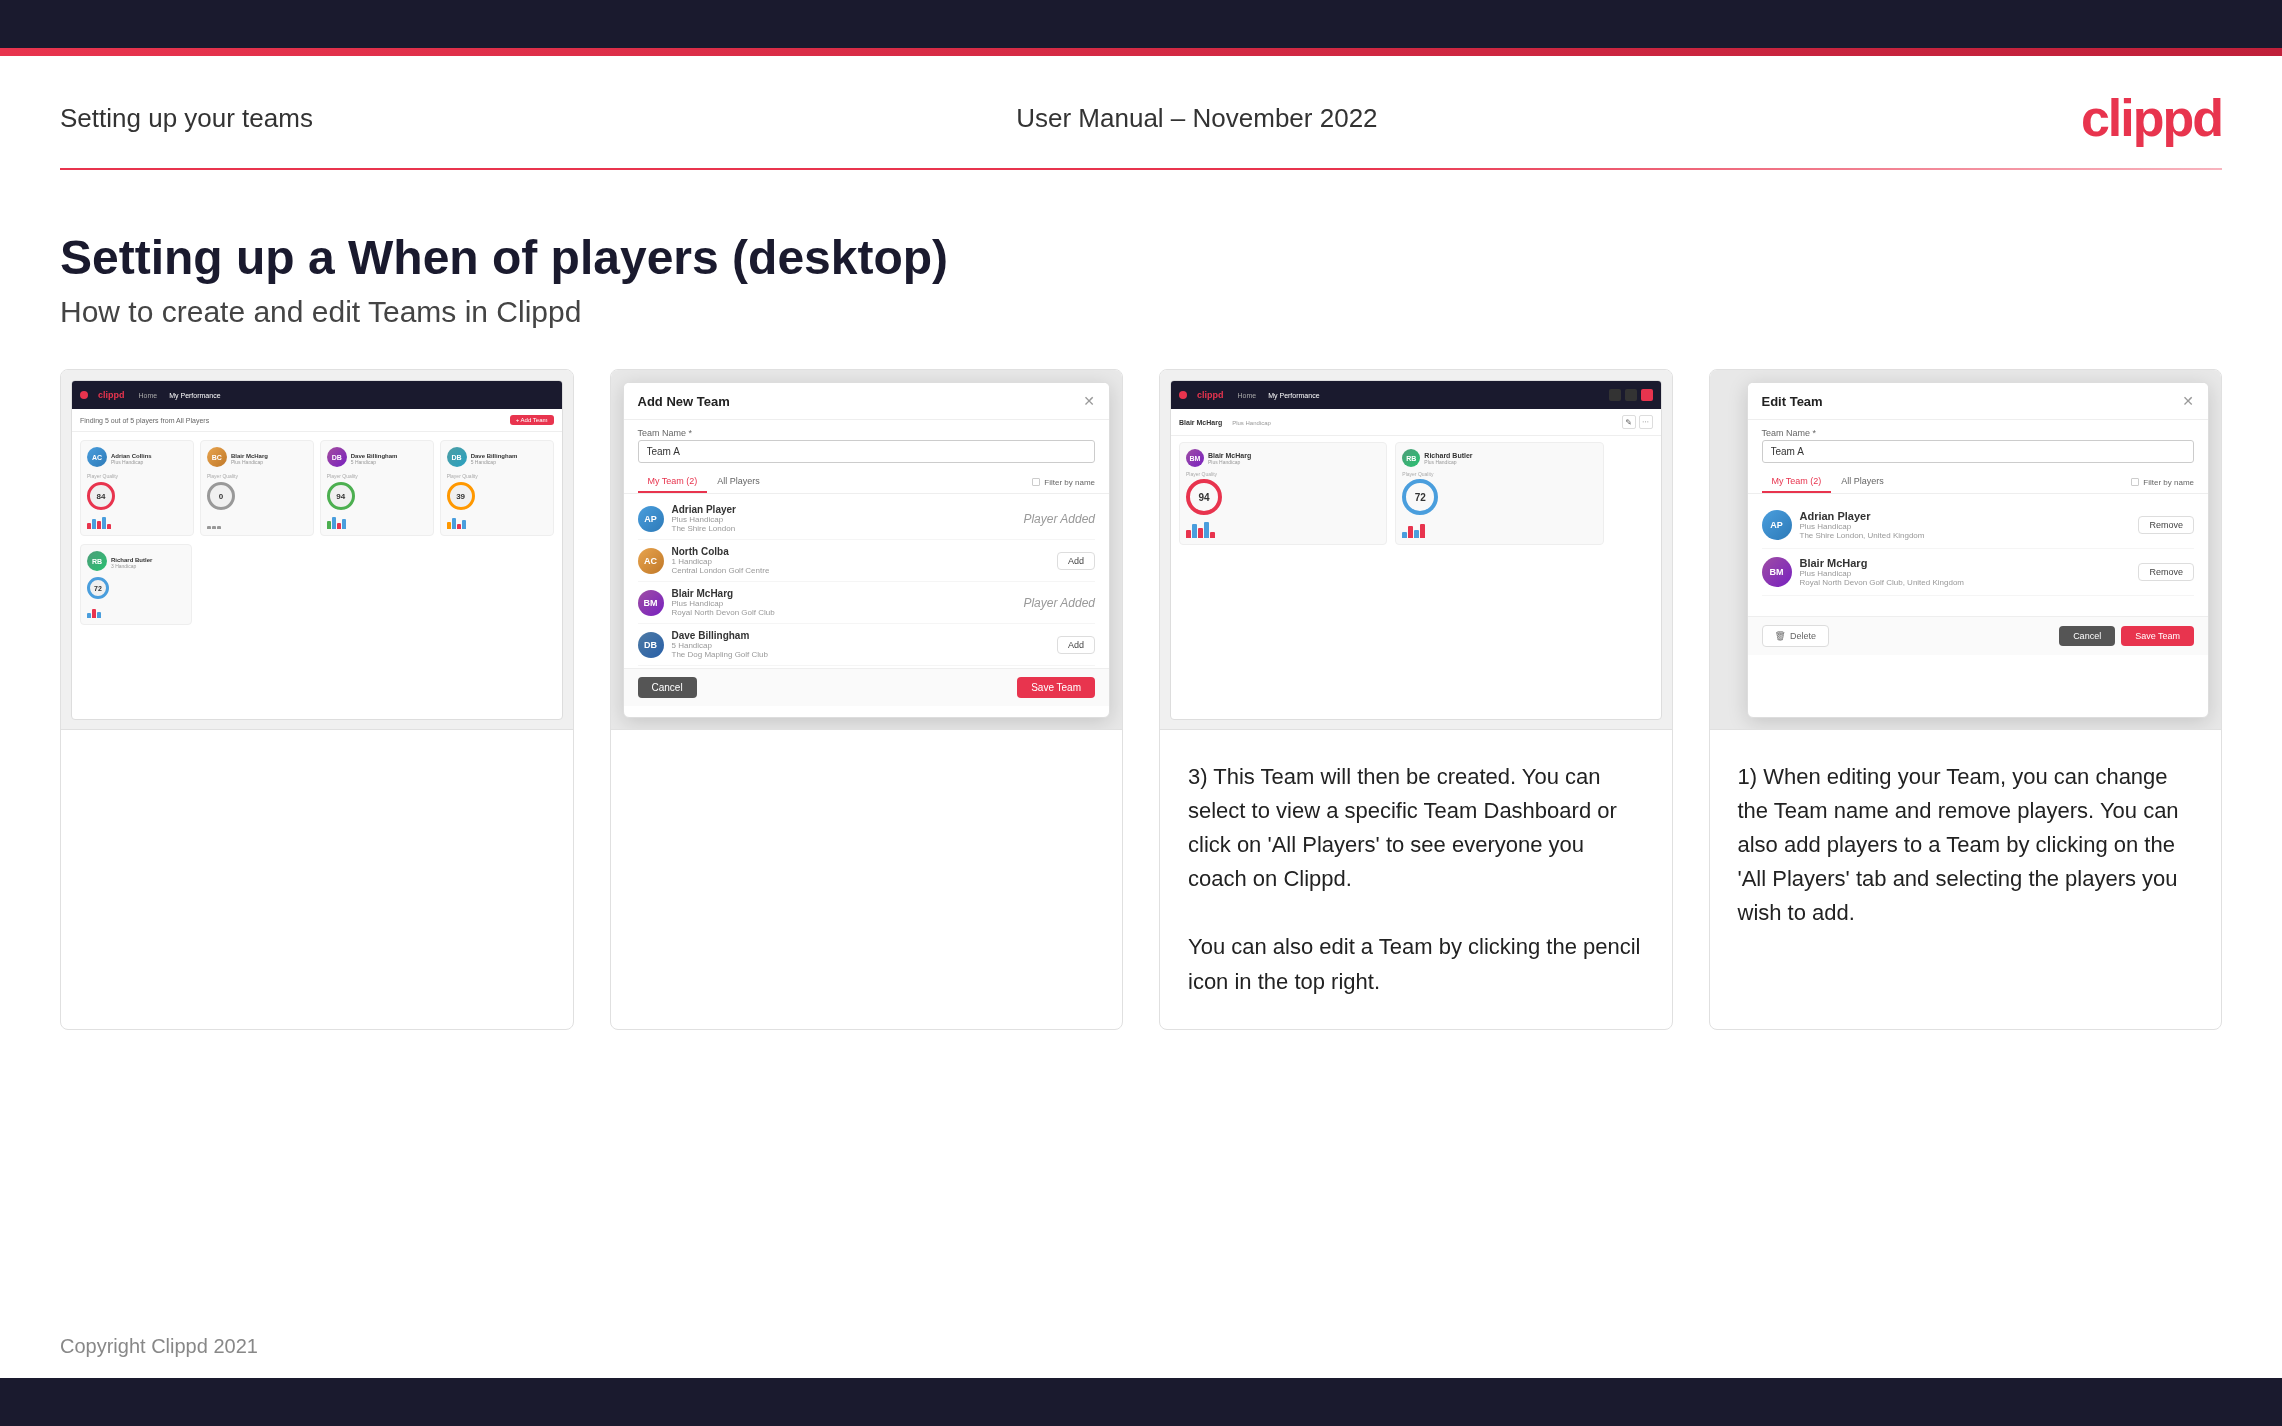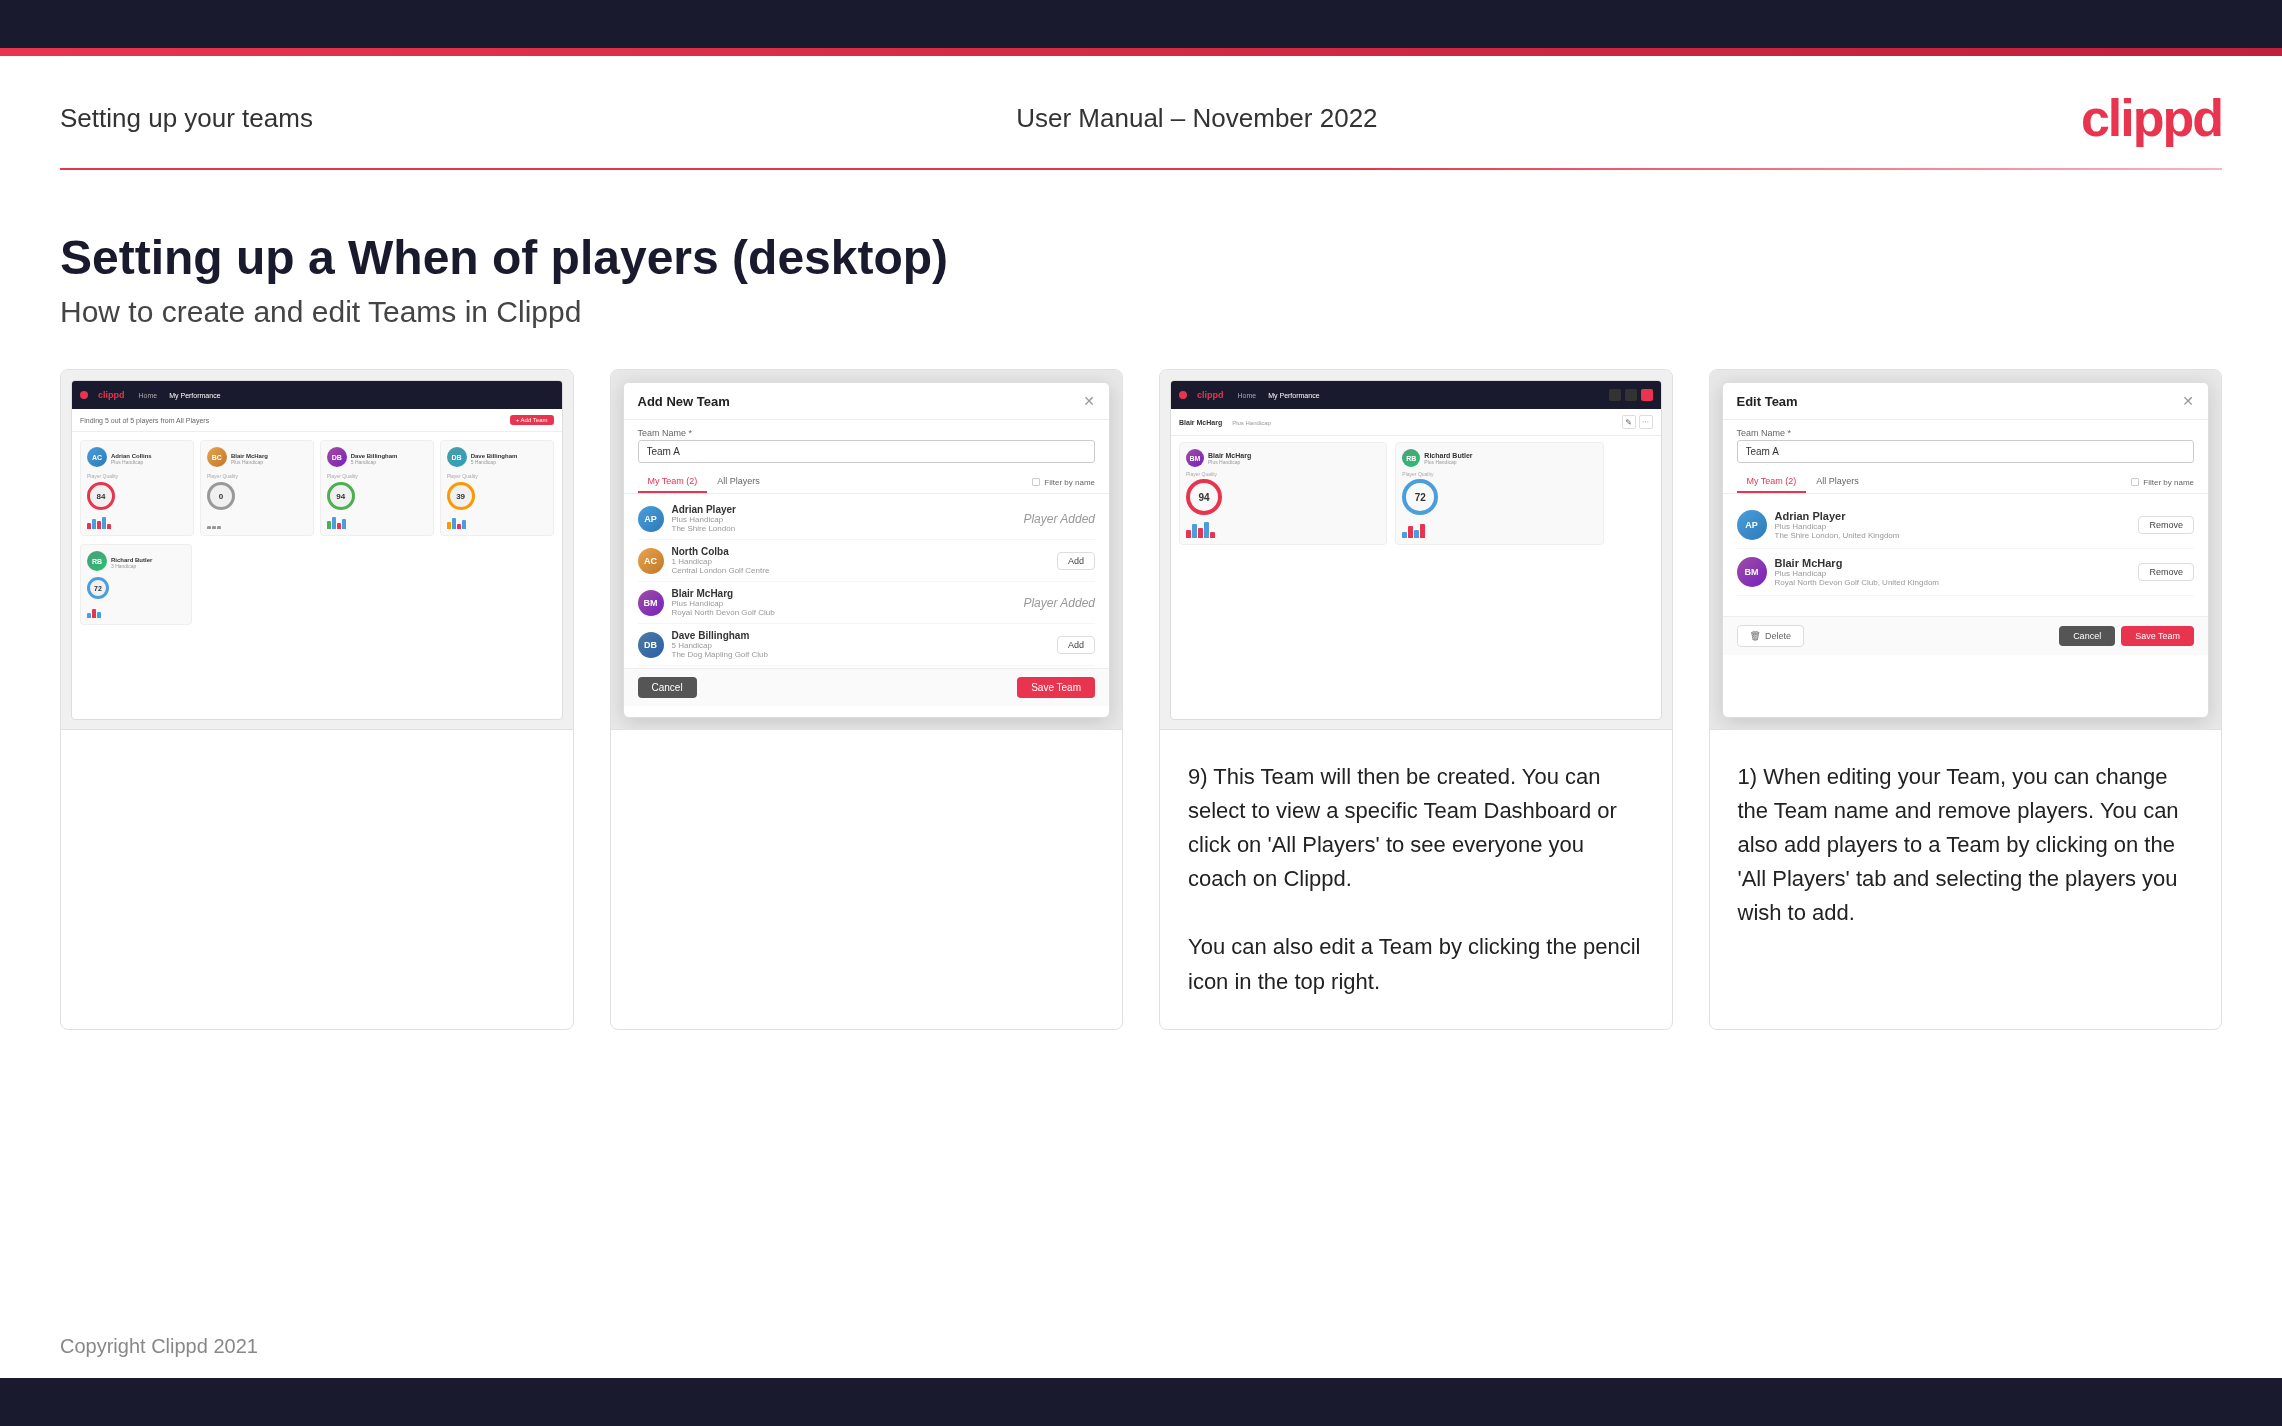--- a/index.html
+++ b/index.html
@@ -682,27 +682,27 @@
                 <div style="display:flex;gap:1px;align-items:flex-end;height:20px;margin-top:3px;">
                   <div style="width:5px;height:6px;background:#4a9edd;border-radius:1px 1px 0 0;"></div>
                   <div style="width:5px;height:12px;background:#e8344e;border-radius:1px 1px 0 0;"></div>
                   <div style="width:5px;height:8px;background:#4a9edd;border-radius:1px 1px 0 0;"></div>
                   <div style="width:5px;height:14px;background:#e8344e;border-radius:1px 1px 0 0;"></div>
                 </div>
               </div>
             </div>
           </div>
         </div>
-        <div class="card-description" style="white-space:pre-line;">9) This Team will then be created. You can select to view a specific Team Dashboard or click on 'All Players' to see everyone you coach on Clippd.
+        <div class="card-description" style="white-space:pre-line;">3) This Team will then be created. You can select to view a specific Team Dashboard or click on 'All Players' to see everyone you coach on Clippd.
 
 You can also edit a Team by clicking the pencil icon in the top right.</div>
       </div>
 
       <div class="card">
-        <div class="screenshot-area" style="background:#e8e8e8;position:relative;">
+        <div class="screenshot-area" style="background:#e8e8e8;position:relative;padding-left:25px;">
           <div class="ss4-modal" style="position:relative;">
             <div class="ss4-modal-header">
               <span style="font-size:13px;font-weight:600;color:#222;">Edit Team</span>
               <span style="font-size:14px;color:#999;cursor:pointer;">✕</span>
             </div>
             <div style="font-size:9px;color:#666;padding:8px 14px 2px;">Team Name *</div>
             <input style="margin: 0px 14px 8px; border: 1px solid rgb(204, 204, 204); border-radius: 3px; padding: 5px 8px; font-size: 10px; color: rgb(51, 51, 51); width: calc(100% - 28px);" readonly="" value="Team A">
             <div style="display:flex;gap:0;padding:0 14px;border-bottom:1px solid #eee;margin-bottom:8px;">
               <div style="font-size:9px;padding:5px 10px;color:#e8344e;border-bottom:2px solid #e8344e;cursor:pointer;">My Team (2)</div>
               <div style="font-size:9px;padding:5px 10px;color:#666;cursor:pointer;">All Players</div>

